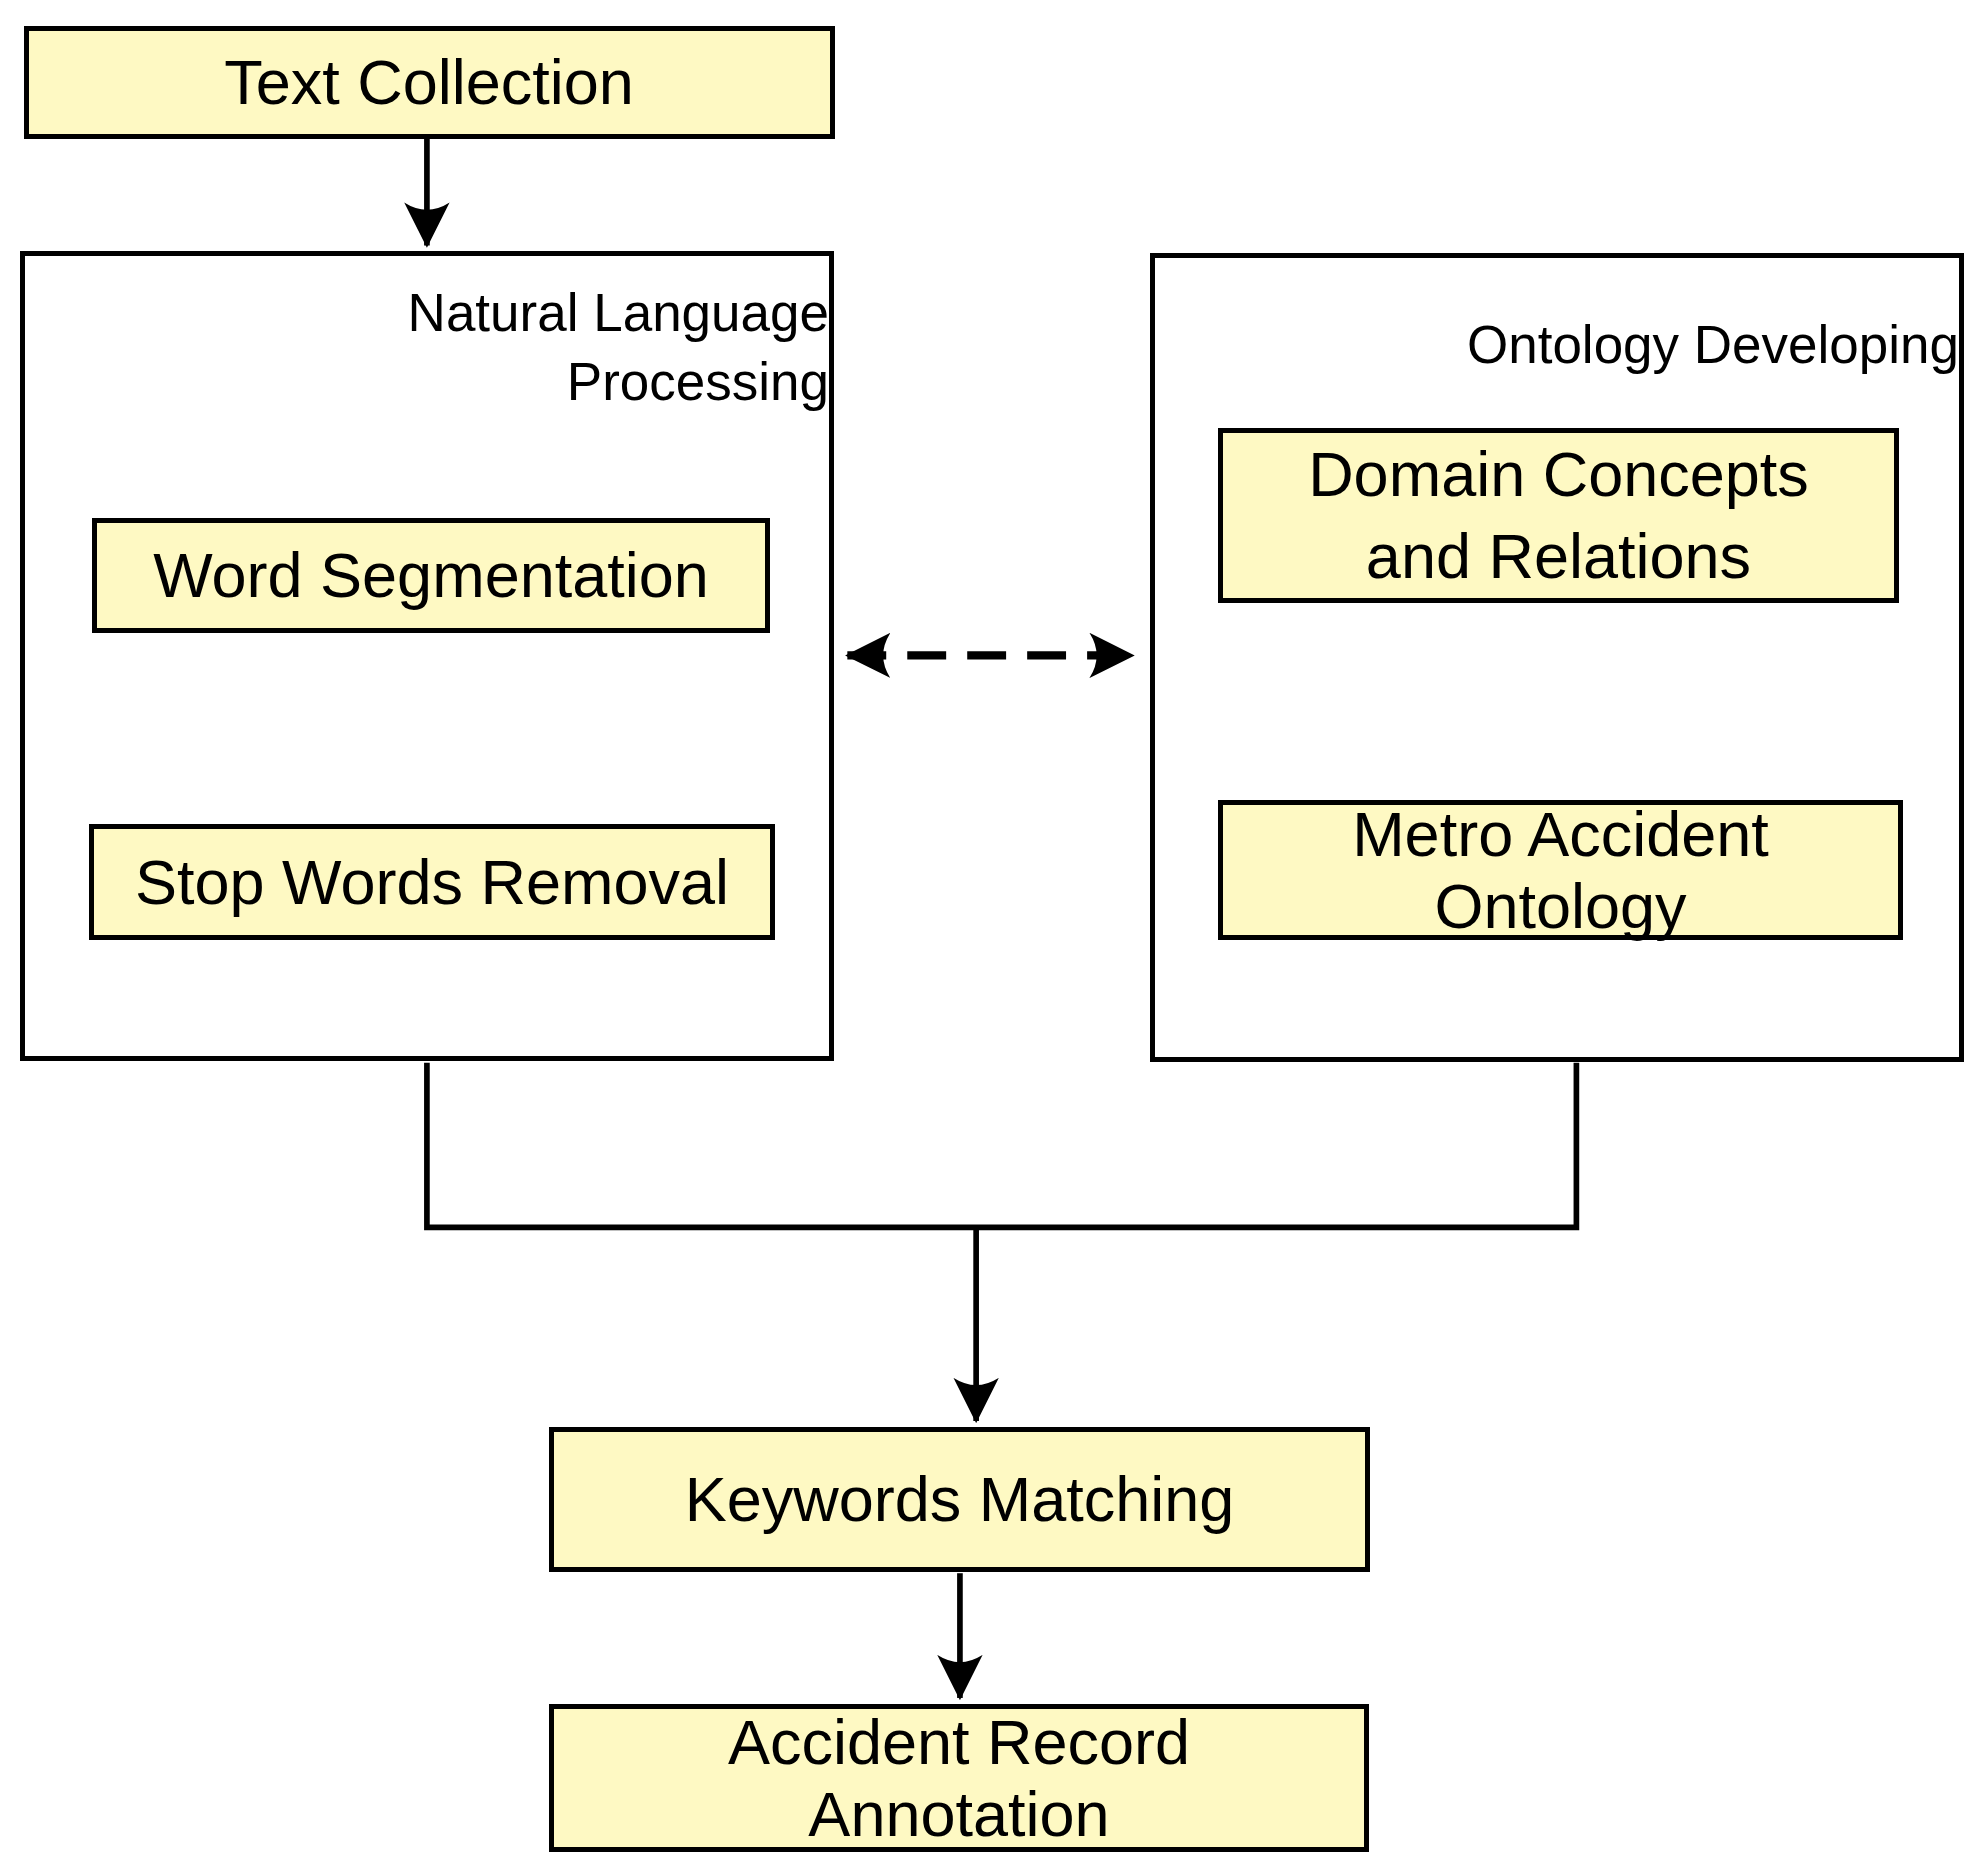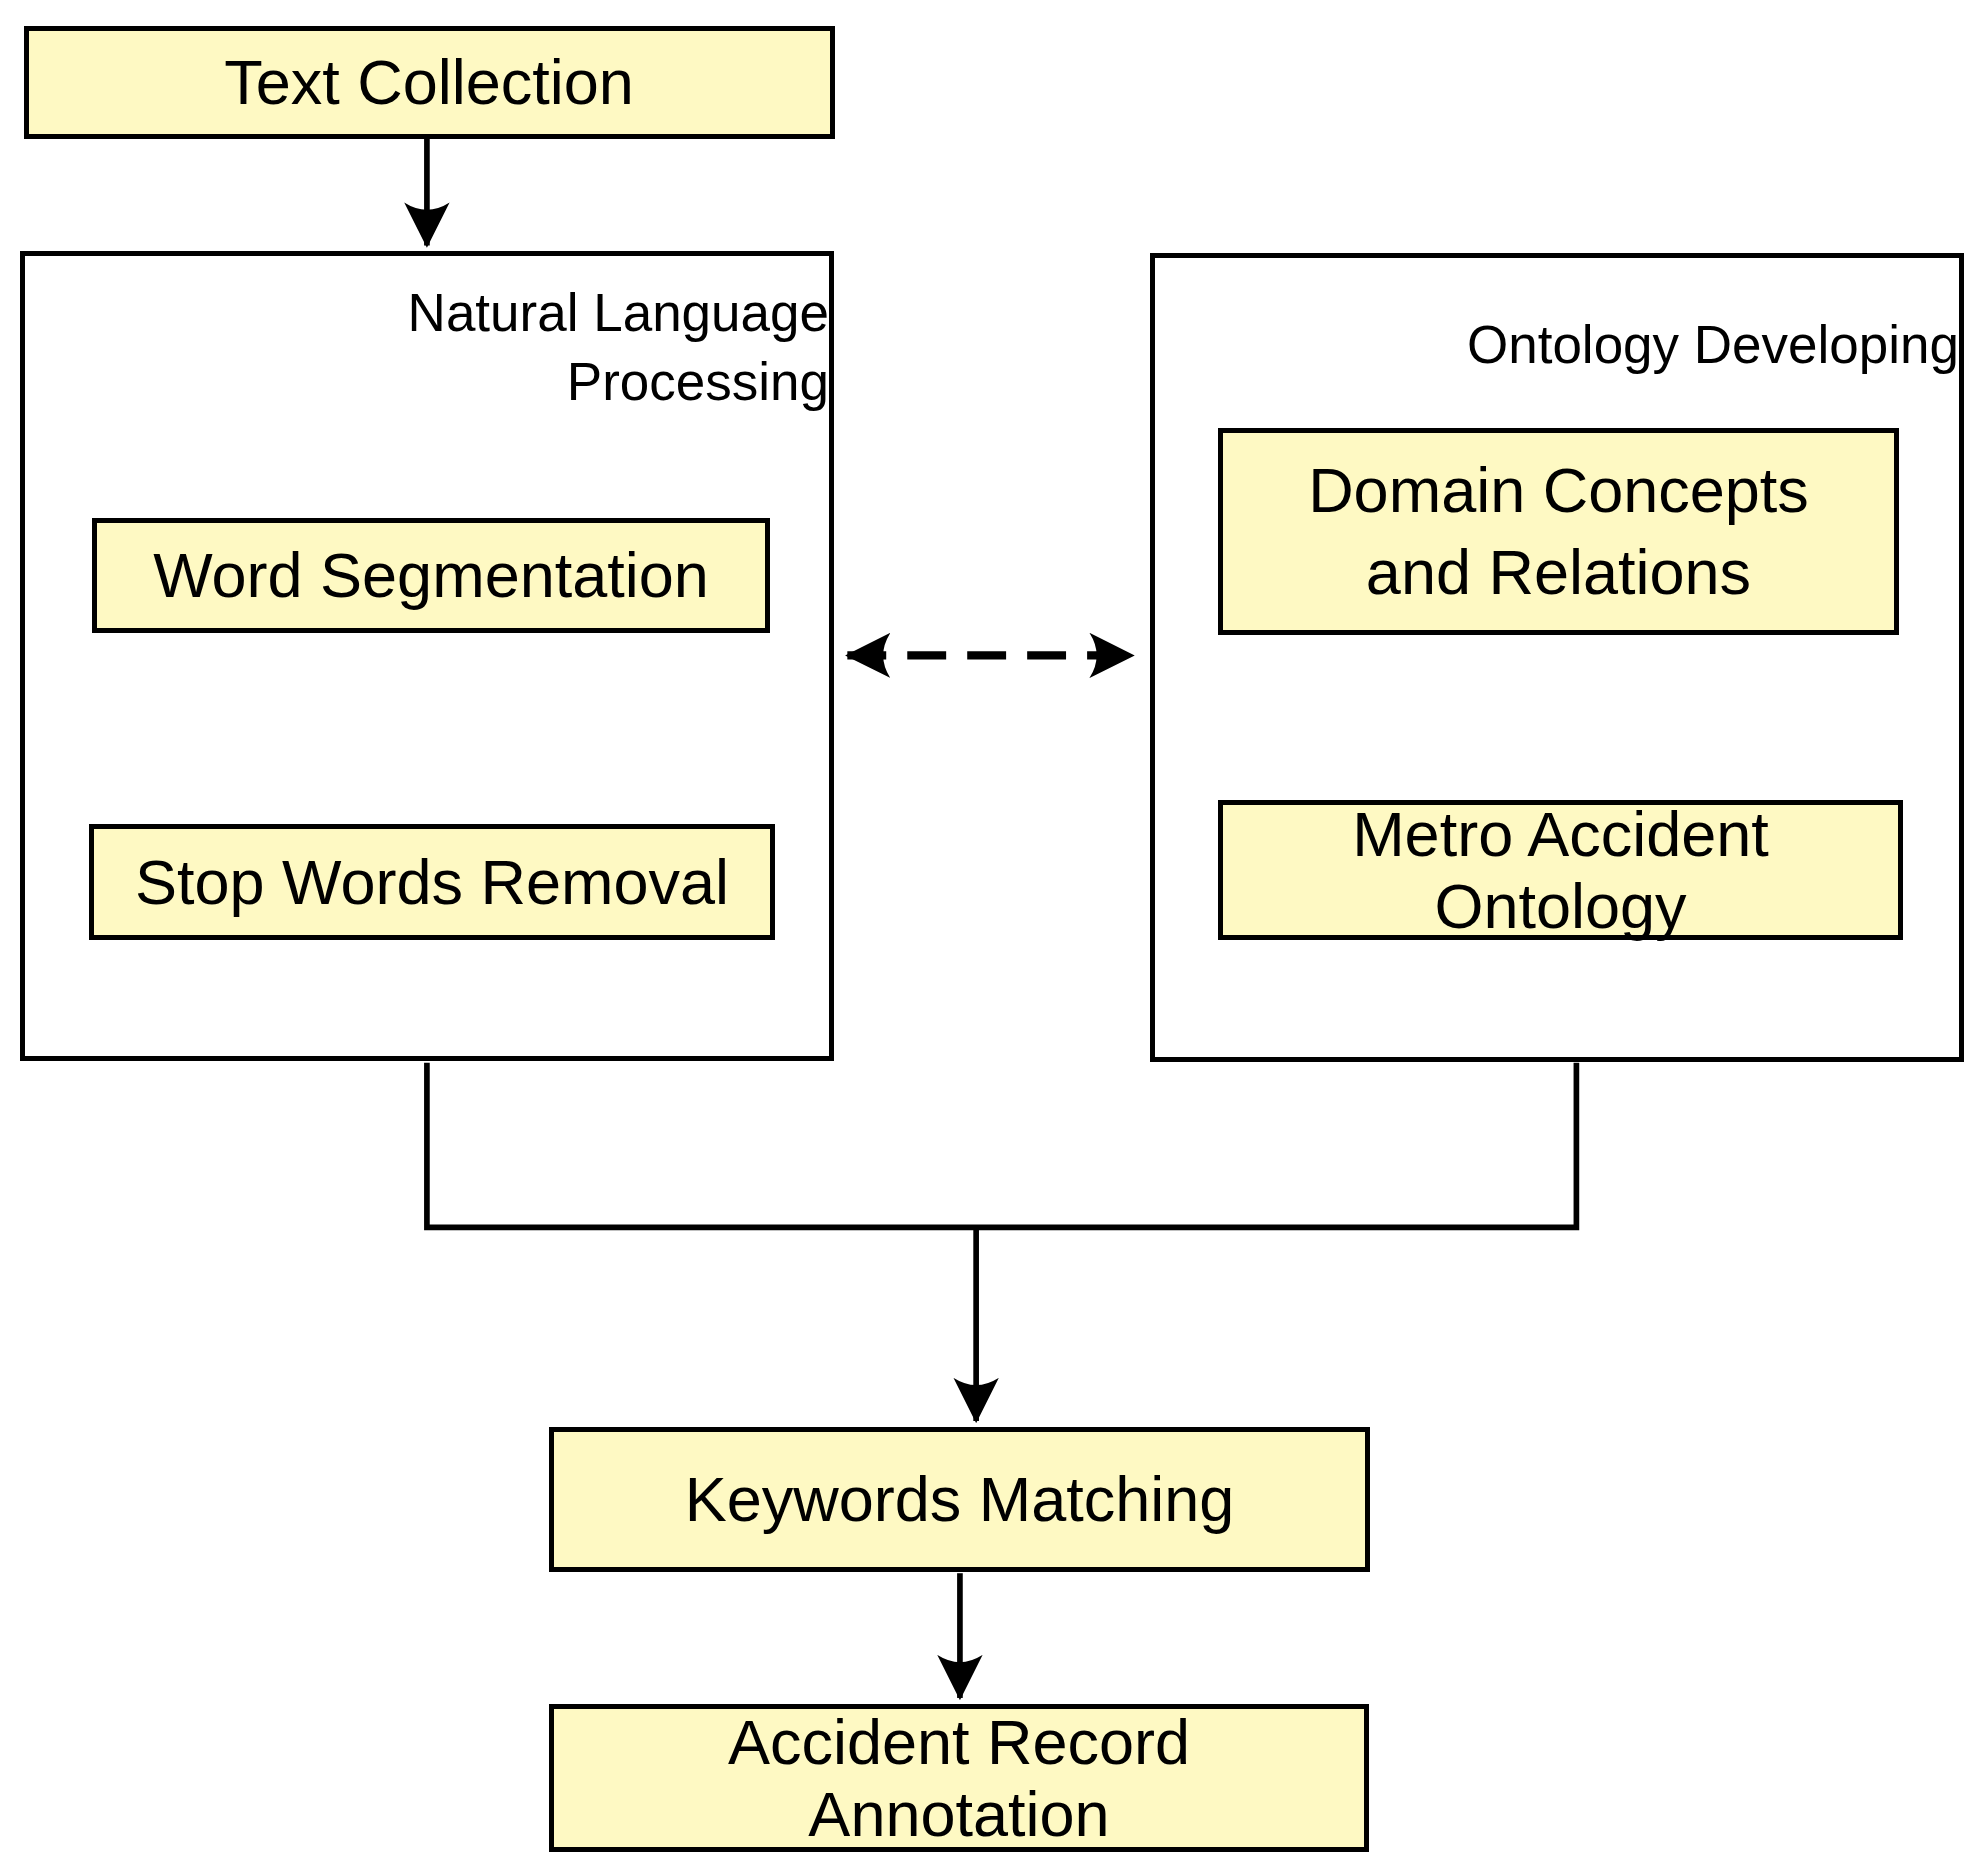--- a/index.html
+++ b/index.html
@@ -50,21 +50,21 @@
     white-space: pre-line;
   }
   
   .text-collection   { left: 23.5px;   top: 26px;   width: 811px; height: 113px; }
   .nlp-container     { left: 20px;   top: 251px;  width: 814px; height: 810px; }
   .nlp-title         { padding-top: 23px; }
   .word-segmentation { left: 92px;  top: 518px;  width: 678px;  height: 115px; }
   .stop-words        { left: 89px;  top: 824px; width: 686px;  height: 116px; }
   .ontology-container{ left: 1150px; top: 253px;  width: 814px; height: 809px; }
   .ontology-title    { padding-top: 53px; }
-  .domain-concepts   { left: 1218px; top: 428px;  width: 681px;  height: 207px; line-height: 1.3; }
+  .domain-concepts   { left: 1218px; top: 428px;  width: 681px;  height: 175px; line-height: 1.3; }
   .metro-ontology    { left: 1218px; top: 800px;  width: 685px;  height: 140px; }
   .keywords-matching { left: 549px;  top: 1427px; width: 821px; height: 145px; }
   .accident-record   { left: 549px;  top: 1704px; width: 820px; height: 148px; }
 </style>
 </head>
 <body>
 
 <div class="canvas">
 
   <svg class="connectors" width="1979" height="1873" viewBox="0 0 2443 2312" xmlns="http://www.w3.org/2000/svg">

